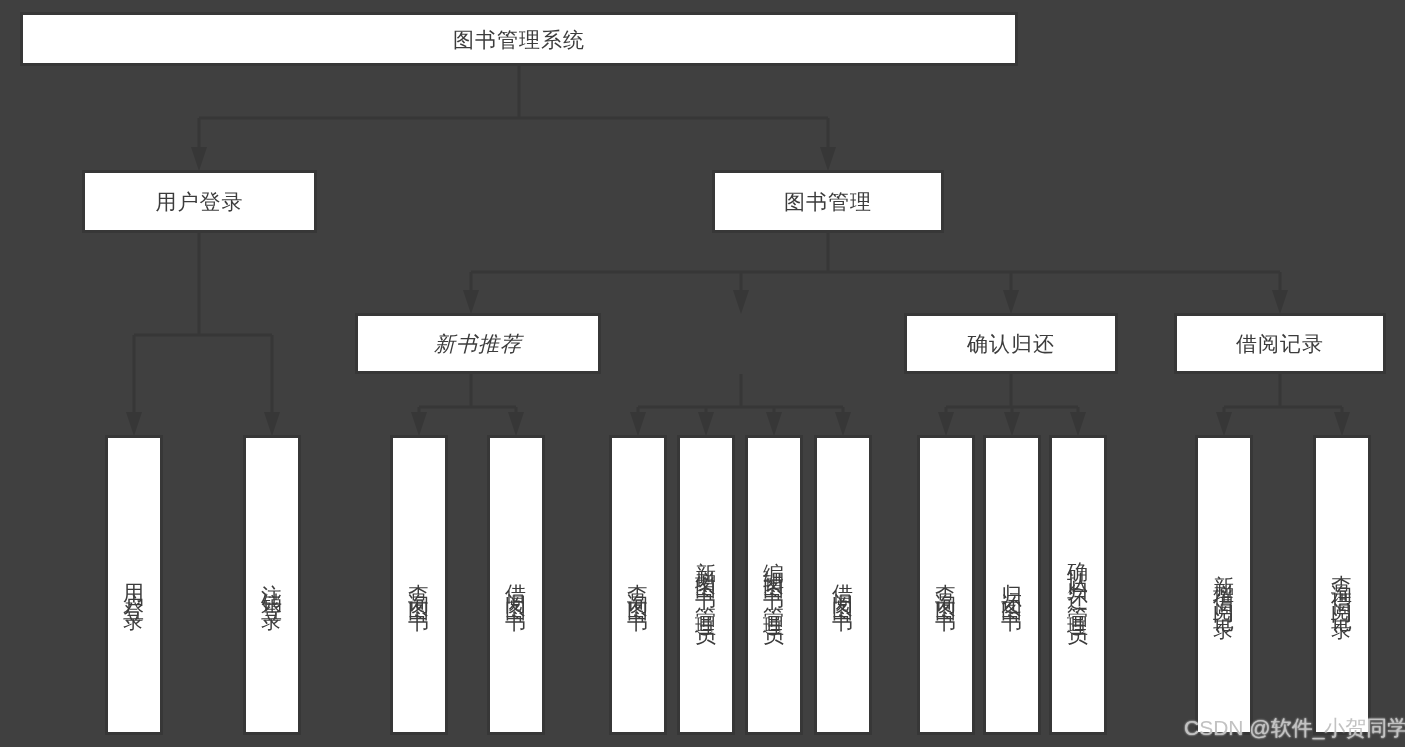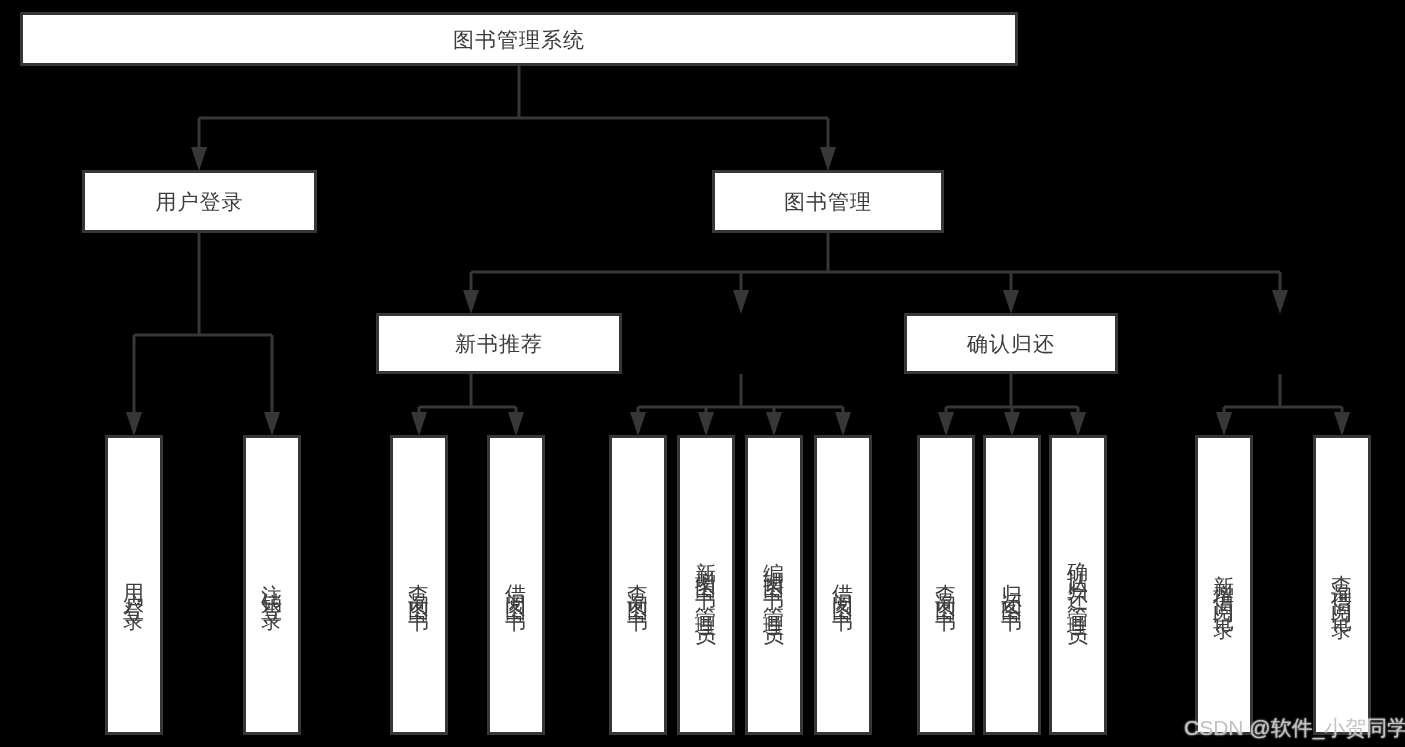--- a/index.html
+++ b/index.html
@@ -1,20 +1,20 @@
 <!DOCTYPE html>
 <html><head>
 <meta charset="utf-8">
 <style>
   html, body { margin: 0; padding: 0; background: #ffffff; }
   #canvas {
     position: relative;
     width: 1405px;
     height: 747px;
-    background: #000000;
+    background: #404040;
     font-family: "Liberation Sans", "DejaVu Sans", sans-serif;
     overflow: hidden;
   }
   #connectors {
     position: absolute;
     left: 0; top: 0;
     width: 1405px; height: 747px;
     z-index: 1;
   }
   .node {
@@ -49,21 +49,21 @@
     writing-mode: vertical-lr;
     font-size: 21px;
     line-height: 1;
     letter-spacing: 9px;
     white-space: nowrap;
   }
   
   .n-root   { left: 20px;   top: 12px;  width: 998px; height: 54px; }
   .n-login  { left: 82px;   top: 170px; width: 235px; height: 63px; }
   .n-mgmt   { left: 712px;  top: 170px; width: 232px; height: 63px; }
-  .n-l3-0   { left: 376px;  top: 313px; width: 246px; height: 61px; }
+  .n-l3-0   { left: 355px;  top: 313px; width: 246px; height: 61px; font-style: italic; }
   .n-l3-1   { left: 634px;  top: 313px; width: 214px; height: 61px; }
   .n-l3-2   { left: 904px;  top: 313px; width: 214px; height: 61px; }
   .n-l3-3   { left: 1174px; top: 313px; width: 212px; height: 61px; }
   
   .lf-login-0  { left: 105px; }
   .lf-login-1  { left: 243px; }
   .lf-rec-0    { left: 390px; }
   .lf-rec-1    { left: 487px; }
   .lf-bor-0    { left: 609px; }
   .lf-bor-1    { left: 677px; }
@@ -147,20 +147,23 @@
   <div class="node n-mgmt">
     <span>图书管理</span>
   </div>
 
   <div class="node n-l3-0">
     <span>新书推荐</span>
   </div>
   <div class="node n-l3-2">
     <span>确认归还</span>
   </div>
+  <div class="node n-l3-3">
+    <span>借阅记录</span>
+  </div>
 
   <div class="leaf lf-login-0">
     <span>用户登录</span>
   </div>
   <div class="leaf lf-login-1">
     <span>注销登录</span>
   </div>
 
   <div class="leaf lf-rec-0">
     <span>查询图书</span>

